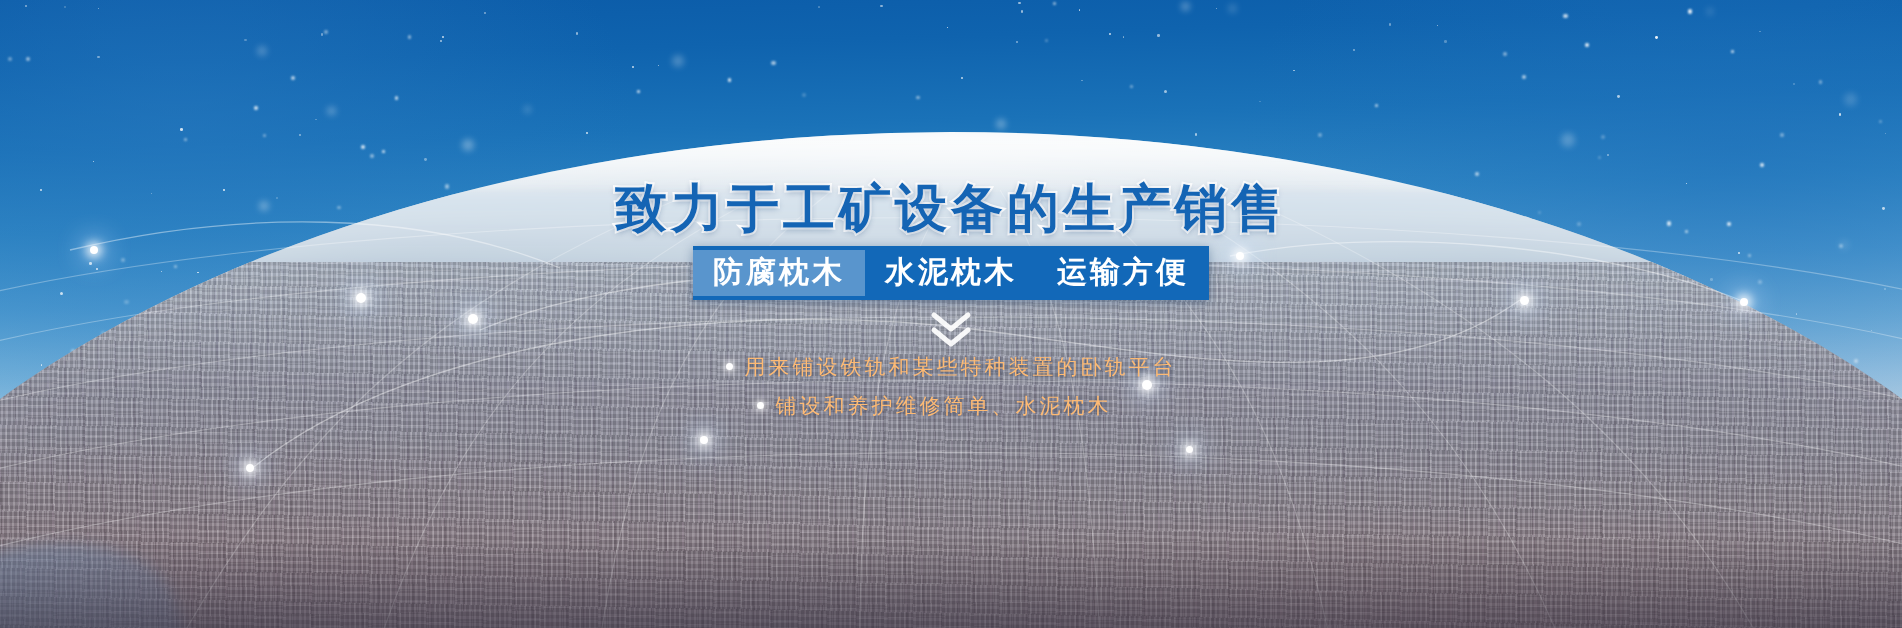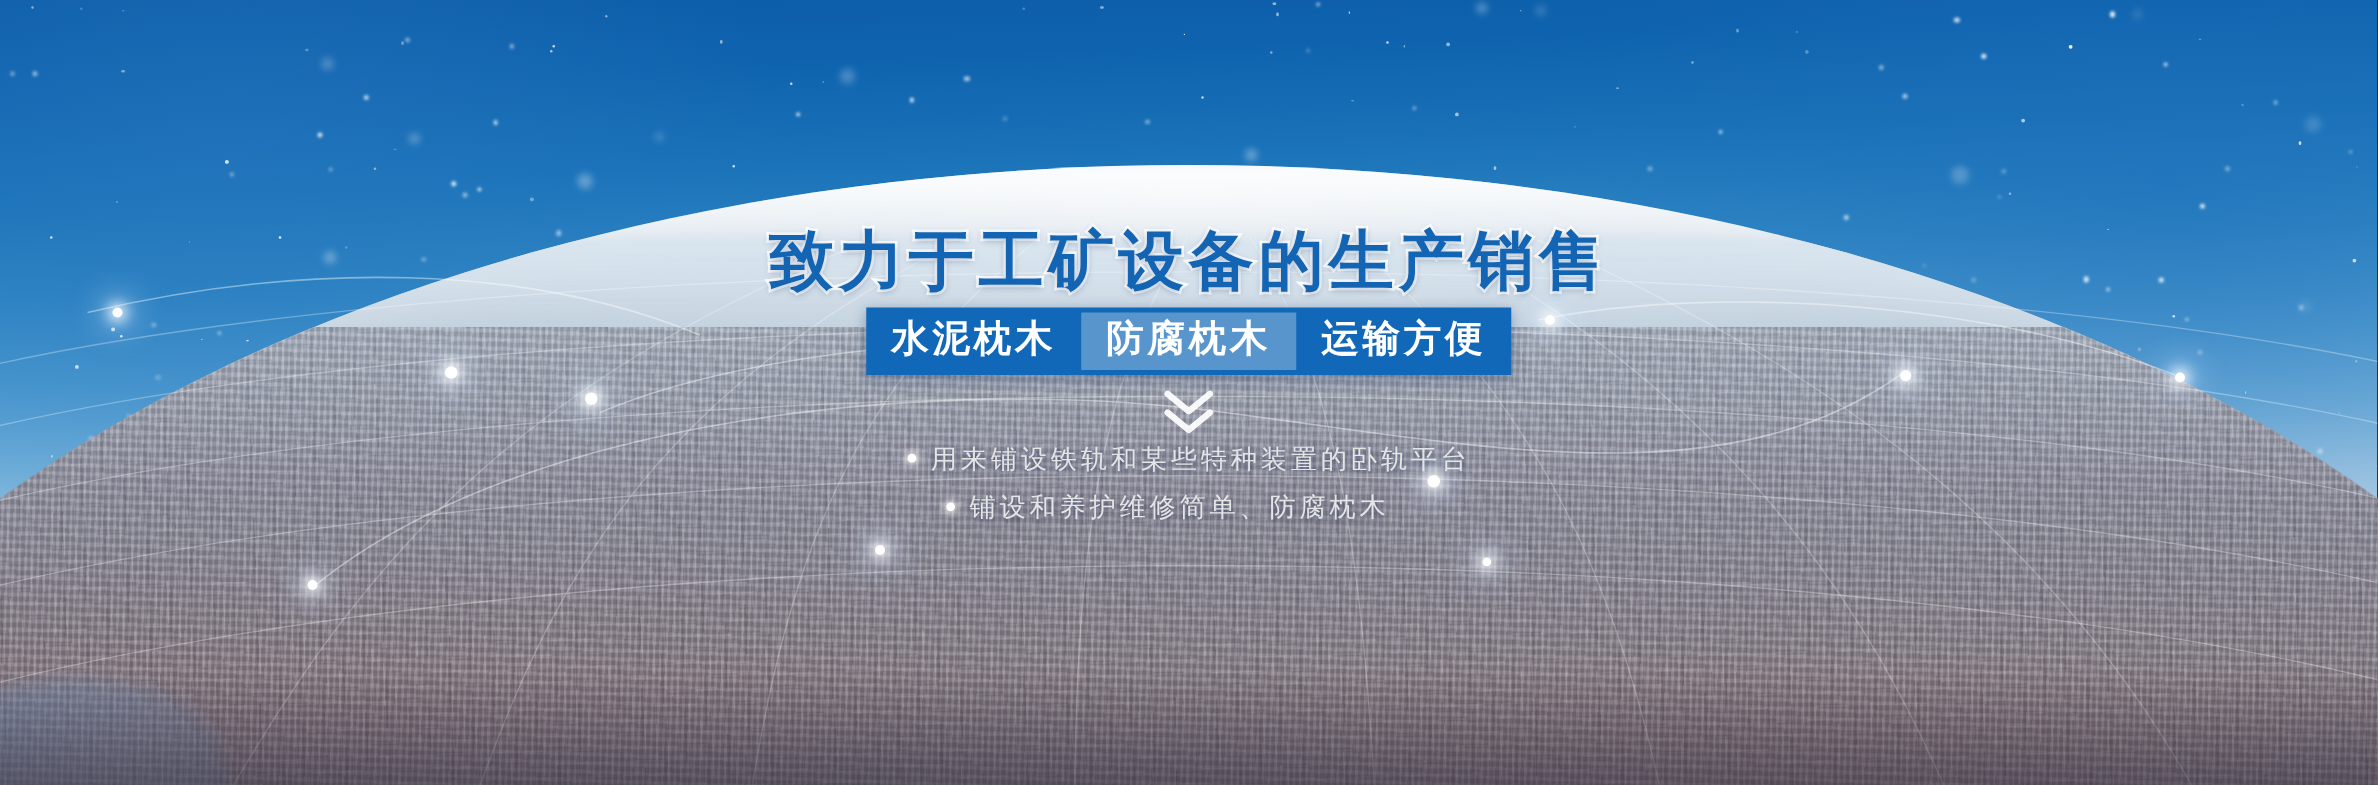--- a/index.html
+++ b/index.html
@@ -222,21 +222,21 @@
 
   .bullets {
     position: absolute;
     left: 0; right: 0;
     top: 348px;
   }
   .bullet-line {
     font-family: "DejaVu Serif", "Liberation Serif", serif;
     font-size: 21px;
     letter-spacing: 3px;
-    color: #e5e5e5;
+    color: #fdba74;
     line-height: 1.85;
     white-space: nowrap;
     text-shadow: 0 1px 5px rgba(20,40,80,0.6);
   }
   .bullet-dot {
     display: inline-block;
     width: 7px; height: 7px;
     border-radius: 50%;
     background: #ffffff;
     vertical-align: middle;
@@ -550,37 +550,37 @@
   <div class="node" style="left:1236px; top:252px; width:8px; height:8px;"></div>
   <div class="node" style="left:1740px; top:298px; width:8px; height:8px;"></div>
   <div class="node" style="left:700px; top:436px; width:8px; height:8px;"></div>
   <div class="node" style="left:1186px; top:446px; width:7px; height:7px;"></div>
 
   <div class="content">
 
     <div class="hero-title">致力于工矿设备的生产销售</div>
 
     <div class="badges">
+      <div class="badge highlight">防腐枕木</div>
       <div class="badge">水泥枕木</div>
-      <div class="badge highlight">防腐枕木</div>
       <div class="badge">运输方便</div>
     </div>
 
     <div class="chevrons">
       <svg width="44" height="40" viewBox="0 0 44 40" aria-hidden="true">
         <path d="M 5 5 L 22 19 L 39 5" fill="none" stroke="rgba(255,255,255,0.92)" stroke-width="5" stroke-linecap="round" stroke-linejoin="round"></path>
         <path d="M 5 20 L 22 34 L 39 20" fill="none" stroke="rgba(255,255,255,0.92)" stroke-width="5" stroke-linecap="round" stroke-linejoin="round"></path>
       </svg>
     </div>
 
     <div class="bullets">
       <div class="bullet-line">
         <span class="bullet-dot"></span><span>用来铺设铁轨和某些特种装置的卧轨平台</span>
       </div>
       <div class="bullet-line second">
-        <span class="bullet-dot"></span><span>铺设和养护维修简单、防腐枕木</span>
+        <span class="bullet-dot"></span><span>铺设和养护维修简单、水泥枕木</span>
       </div>
     </div>
 
   </div>
 
   <div class="bottom-fade"></div>
 </div>
 
 </body></html>

